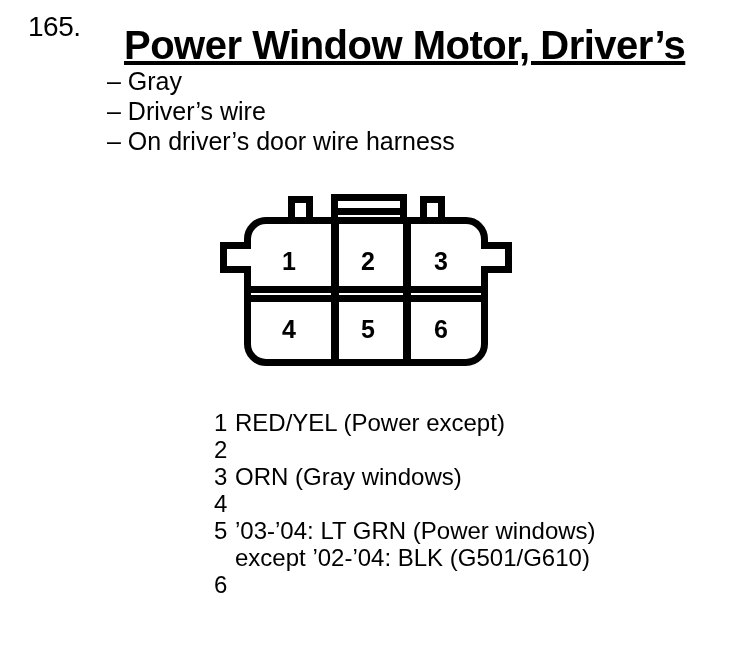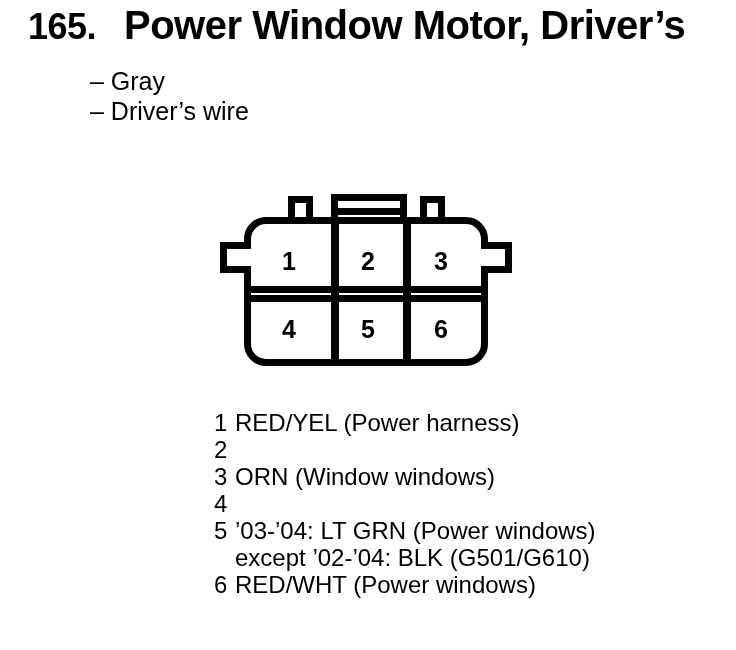--- a/index.html
+++ b/index.html
@@ -9,32 +9,32 @@
     height: 650px;
     background: #ffffff;
     color: #000000;
     font-family: "Liberation Sans", sans-serif;
     overflow: hidden;
   }
 
   
   .title-number {
     position: absolute; left: 28px; top: 6px;
-    font-size: 36px; font-weight: bold; line-height: 42px;
+    font-size: 28px; font-weight: normal; line-height: 42px;
     letter-spacing: -0.5px; white-space: nowrap;
   }
   .title-text {
-    position: absolute; left: 124px; top: 4px;
+    position: absolute; left: 124px; top: 24px;
     font-size: 40px; font-weight: bold; line-height: 42px;
-    letter-spacing: -0.5px; white-space: nowrap;
+    letter-spacing: -0.5px; white-space: nowrap; text-decoration: underline;
   }
 
   
   .notes {
-    position: absolute; left: 90px; top: 66px;
+    position: absolute; left: 107px; top: 66px;
     font-size: 25px; line-height: 30px; white-space: nowrap;
   }
 
   
   .conn * , .conn { box-sizing: border-box; }
   .conn-body {
     position: absolute; left: 244px; top: 217px;
     width: 244px; height: 149px;
     border: 7px solid #000; border-radius: 22px;
     background: #ffffff;
@@ -91,20 +91,21 @@
 <body>
 
 <div class="canvas">
 
   <span class="title-number">165.</span>
   <span class="title-text">Power Window Motor, Driver’s</span>
 
   <div class="notes">
     <div>– Gray</div>
     <div>– Driver’s wire</div>
+    <div>– On driver’s door wire harness</div>
   </div>
 
   <div class="conn">
     <div class="conn-body"></div>
     <div class="conn-ear left"></div>
     <div class="conn-ear right"></div>
     <div class="conn-tab-small left"></div>
     <div class="conn-tab-small right"></div>
     <div class="conn-tab-center">
       <div class="lock-bar"></div>
@@ -117,38 +118,37 @@
     <span class="cavity c2">2</span>
     <span class="cavity c3">3</span>
     <span class="cavity c4">4</span>
     <span class="cavity c5">5</span>
     <span class="cavity c6">6</span>
   </div>
 
   <div class="pinlist">
     <div class="pinrow">
       <span class="pnum">1</span>
-      <span class="pdesc">RED/YEL (Power harness)</span>
+      <span class="pdesc">RED/YEL (Power except)</span>
     </div>
     <div class="pinrow">
       <span class="pnum">2</span>
     </div>
     <div class="pinrow">
       <span class="pnum">3</span>
-      <span class="pdesc">ORN (Window windows)</span>
+      <span class="pdesc">ORN (Gray windows)</span>
     </div>
     <div class="pinrow">
       <span class="pnum">4</span>
     </div>
     <div class="pinrow">
       <span class="pnum">5</span>
       <span class="pdesc-lines">
         <span class="pdesc">’03-’04: LT GRN (Power windows)</span>
         <span class="pdesc">except ’02-’04: BLK (G501/G610)</span>
       </span>
     </div>
     <div class="pinrow">
       <span class="pnum">6</span>
-      <span class="pdesc">RED/WHT (Power windows)</span>
     </div>
   </div>
 
 </div>
 
 </body></html>

